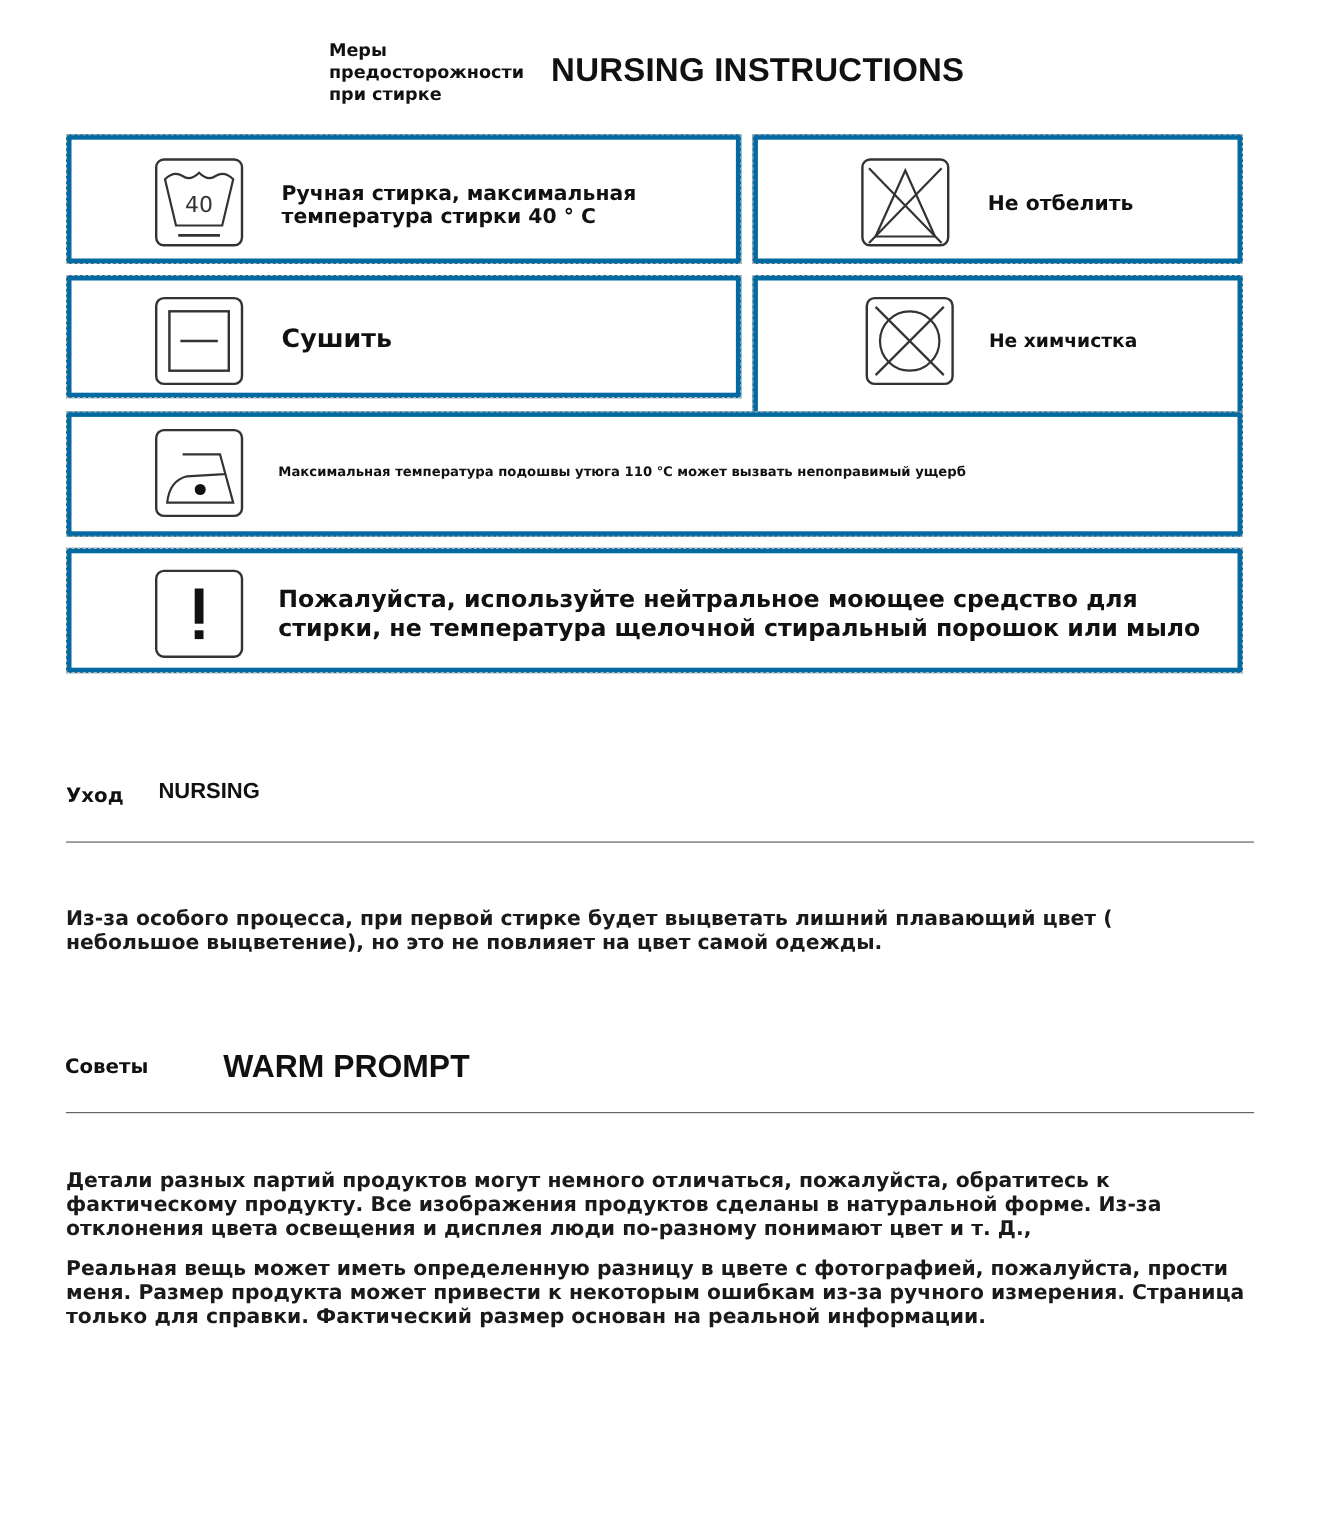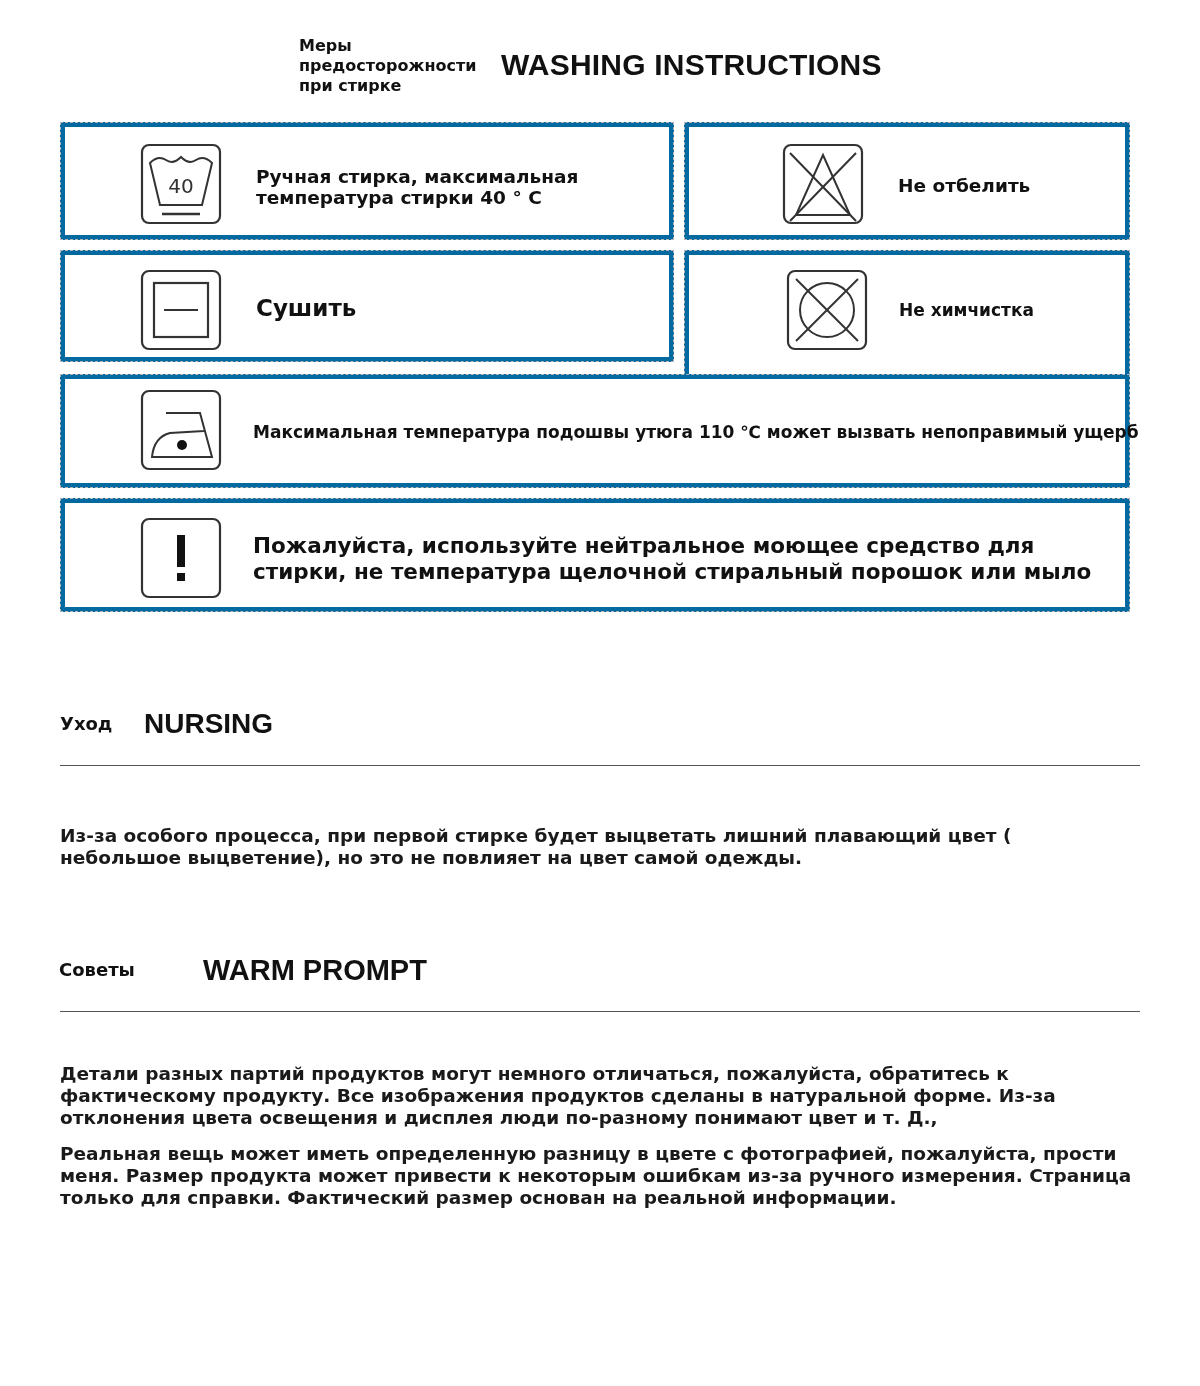--- a/index.html
+++ b/index.html
@@ -42,21 +42,21 @@
     .para { position: absolute; left: 60px; width: 1090px; font-weight: bold; font-size: 18.5px; line-height: 22px; color: #1a1a1a; }
   </style>
 </head>
 <body>
 
 <div class="abs hdr-ru">
   <div>Меры</div>
   <div>предосторожности</div>
   <div>при стирке</div>
 </div>
-<div class="abs hdr-en">WASHING INSTRUCTIONS</div>
+<div class="abs hdr-en">NURSING INSTRUCTIONS</div>
 
 <div class="box" id="b1">
   <div class="icon" style="left:75px; top:16px;">
     <svg viewBox="0 0 82 82">
       <rect x="2" y="2" width="78" height="78" rx="7" fill="none" stroke="#333" stroke-width="2.2"></rect>
       <path d="M10 20 Q18 12 26 17 Q33 22 41 14 Q49 22 56 17 Q64 12 72 20 L62 62 L20 62 Z" fill="none" stroke="#333" stroke-width="2"></path>
       <text x="41" y="50" font-size="20" text-anchor="middle" fill="#333" font-family="DejaVu Sans, sans-serif">40</text>
       <line x1="22" y1="71" x2="60" y2="71" stroke="#333" stroke-width="2.5"></line>
     </svg>
   </div>
@@ -102,39 +102,39 @@
 </div>
 
 <div class="box" id="b5">
   <div class="icon" style="left:75px; top:10px;">
     <svg viewBox="0 0 82 82">
       <rect x="2" y="2" width="78" height="78" rx="7" fill="none" stroke="#333" stroke-width="2.2"></rect>
       <path d="M26 24 L60 24 L72 68 L12 68 Q14 48 30 44 L64 42" fill="none" stroke="#333" stroke-width="2"></path>
       <circle cx="42" cy="56" r="5" fill="#111"></circle>
     </svg>
   </div>
-  <div class="txt" style="left:188px; top:43px; font-size:17px;">Максимальная температура подошвы утюга 110 ℃ может вызвать непоправимый ущерб</div>
+  <div class="txt" style="left:188px; top:43px; font-size:12px;">Максимальная температура подошвы утюга 110 ℃ может вызвать непоправимый ущерб</div>
 </div>
 
 <div class="box" id="b6">
   <div class="icon" style="left:75px; top:14px;">
     <svg viewBox="0 0 82 82">
       <rect x="2" y="2" width="78" height="78" rx="7" fill="none" stroke="#333" stroke-width="2.2"></rect>
       <rect x="37" y="18" width="8" height="32" fill="#111"></rect>
       <rect x="37" y="56" width="8" height="8" fill="#111"></rect>
     </svg>
   </div>
   <div class="txt" style="left:188px; top:30px; font-size:21.5px; line-height:26px;">
     <div>Пожалуйста, используйте нейтральное моющее средство для</div>
     <div>стирки, не температура щелочной стиральный порошок или мыло</div>
   </div>
 </div>
 
 <div class="abs sec-ru" style="left:60px; top:713px;">Уход</div>
-<div class="abs sec-en" style="left:144px; top:708px; font-weight:bold; font-size:28px;">NURSING</div>
+<div class="abs sec-en" style="left:144px; top:708px; font-weight:bold; font-size:20px;">NURSING</div>
 <div class="rule" style="top:765px;"></div>
 <div class="para" style="top:825px;">
   <div>Из-за особого процесса, при первой стирке будет выцветать лишний плавающий цвет (</div>
   <div>небольшое выцветение), но это не повлияет на цвет самой одежды.</div>
 </div>
 
 <div class="abs sec-ru" style="left:59px; top:959px;">Советы</div>
 <div class="abs sec-en" style="left:203px; top:954px; font-weight:bold; font-size:29px;">WARM PROMPT</div>
 <div class="rule" style="top:1011px;"></div>
 

